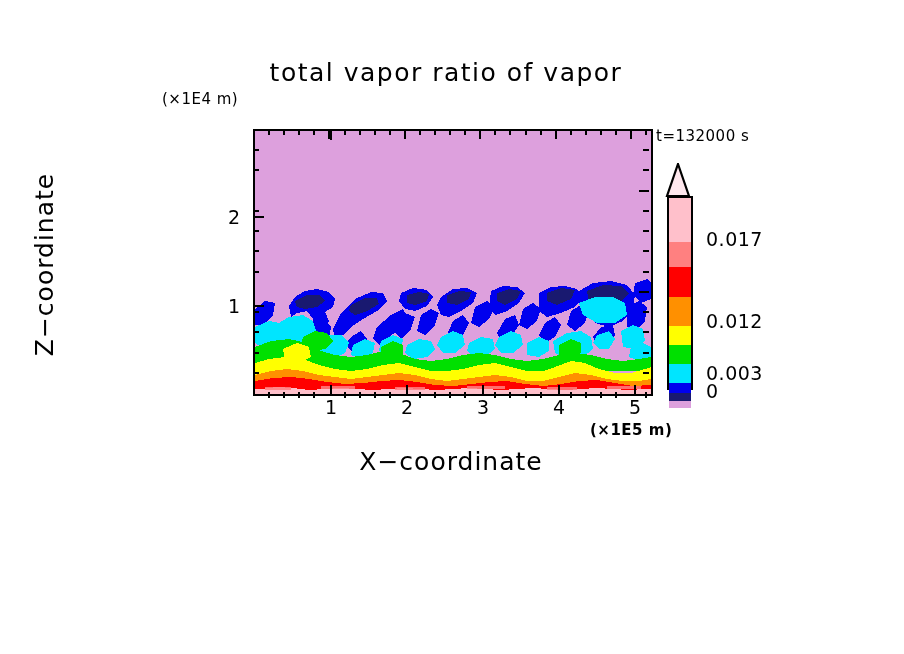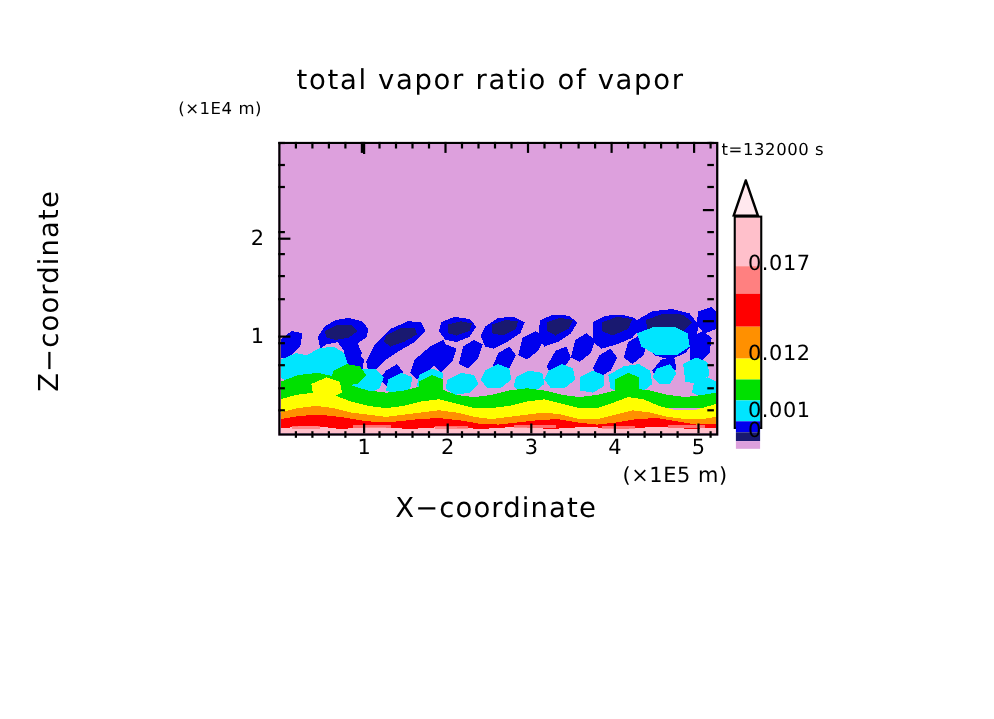--- a/index.html
+++ b/index.html
@@ -4,21 +4,21 @@
 <style>
   html,body{margin:0;padding:0;background:#ffffff;}
   body{width:904px;height:654px;position:relative;overflow:hidden;
        font-family:"DejaVu Sans","Liberation Sans",sans-serif;color:#000;}
   .abs{position:absolute;}
 
   #title{left:0;top:58px;width:904px;text-align:center;font-size:25px;letter-spacing:1.5px;}
   #title-inner{display:inline-block;transform:translateX(-6px);}
 
   #ylabel-units{left:162px;top:90px;font-size:15px;letter-spacing:0.5px;}
-  #xlabel-units{left:566px;top:421px;font-size:19px;letter-spacing:0.5px;}
+  #xlabel-units{left:590px;top:421px;font-size:15px;letter-spacing:0.5px;font-weight:bold;}
 
   #timestamp{left:656px;top:127px;font-size:15px;letter-spacing:0.5px;}
 
   #ylabel{left:-86px;top:250px;width:260px;text-align:center;font-size:25px;
           transform:rotate(-90deg);letter-spacing:1px;}
   #xlabel{left:253px;top:447px;width:396px;text-align:center;font-size:25px;letter-spacing:1px;}
 
   
   #plot{left:253px;top:129px;width:396px;height:263px;background:#dda0dd;
         box-sizing:content-box;border:2px solid #000;}
@@ -31,21 +31,21 @@
   .tk-l{height:2px;}
 
   .axnum{position:absolute;font-size:19px;text-align:center;width:40px;}
   #xnums .axnum{top:396px;}
   #ynums .axnum{left:206px;width:34px;text-align:right;}
 
   
   #cbar{left:667px;top:196px;width:22px;height:190px;border:2px solid #000;box-sizing:content-box;}
   .cband{width:100%;}
   #cb-arrow{position:absolute;left:665px;top:163px;width:26px;height:34px;}
-  .cblabel{position:absolute;left:680px;font-size:19px;letter-spacing:0.5px;}
+  .cblabel{position:absolute;left:706px;font-size:19px;letter-spacing:0.5px;}
 </style>
 </head>
 <body>
 
 <div class="abs" id="title">
   <span id="title-inner">total vapor ratio of vapor</span>
 </div>
 
 <div class="abs" id="ylabel-units">(×1E4 m)</div>
 <div class="abs" id="xlabel-units">(×1E5 m)</div>
@@ -184,21 +184,21 @@
     <div class="cband" style="background: rgb(255, 255, 0); height: 19px;"></div>
     <div class="cband" style="background: rgb(0, 224, 0); height: 19px;"></div>
     <div class="cband" style="background: rgb(0, 229, 255); height: 19px;"></div>
     <div class="cband" style="background: rgb(0, 0, 238); height: 10px;"></div>
     <div class="cband" style="background: rgb(25, 25, 112); height: 8px;"></div>
     <div class="cband" style="background: rgb(221, 160, 221); height: 7px;"></div>
   </div>
 
 <div class="cblabel" style="top:228px;">0.017</div>
 <div class="cblabel" style="top:310px;">0.012</div>
-<div class="cblabel" style="top:362px;">0.001</div>
+<div class="cblabel" style="top:362px;">0.003</div>
 <div class="cblabel" style="top:380px;">0</div>
 
 <div class="abs tick tk-b" style="left: 268px; top: 392px; height: 6px; width: 2px;"></div>
 <div class="abs tick tk-b" style="left: 268px; top: 129px; height: 6px; width: 2px;"></div>
 <div class="abs tick tk-b" style="left: 283px; top: 392px; height: 6px; width: 2px;"></div>
 <div class="abs tick tk-b" style="left: 283px; top: 129px; height: 6px; width: 2px;"></div>
 <div class="abs tick tk-b" style="left: 298px; top: 392px; height: 6px; width: 2px;"></div>
 <div class="abs tick tk-b" style="left: 298px; top: 129px; height: 6px; width: 2px;"></div>
 <div class="abs tick tk-b" style="left: 313px; top: 392px; height: 6px; width: 2px;"></div>
 <div class="abs tick tk-b" style="left: 313px; top: 129px; height: 6px; width: 2px;"></div>

